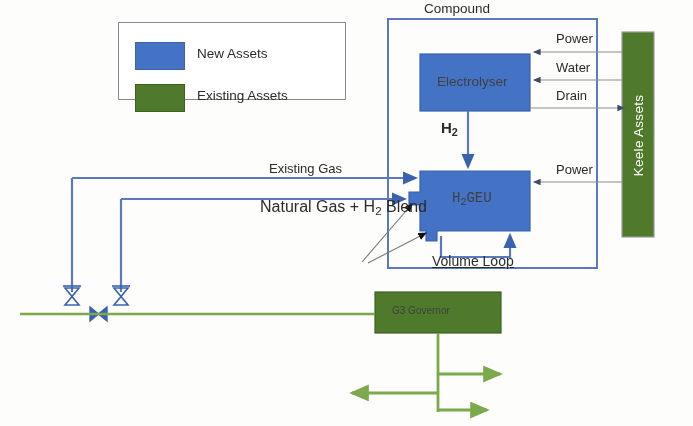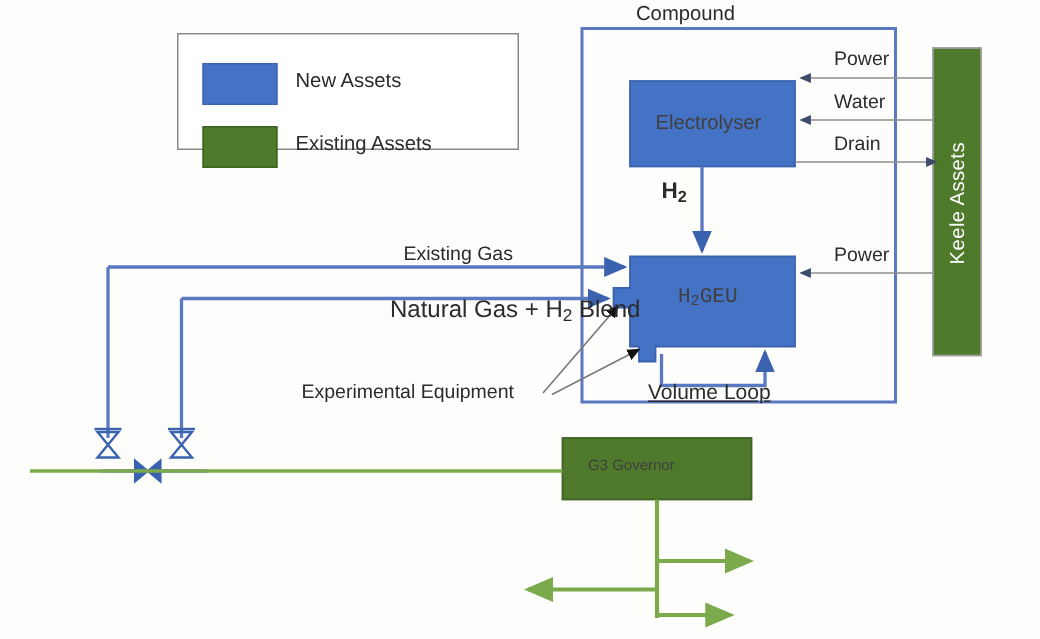--- a/index.html
+++ b/index.html
@@ -148,15 +148,14 @@
   </div>
 
   <div class="lbl" style="left:269px;top:162px;font-size:13px;">Existing Gas</div>
 
   <div class="lbl" style="left:228px;top:199px;font-size:16px;margin-left:32px;">
     <span>Natural Gas + H</span><span class="sub">2</span><span> Blend</span>
   </div>
 
   <div class="lbl" style="left:432px;top:254px;font-size:14px;text-decoration:underline;">Volume Loop</div>
 
-  <div class="lbl" style="left:201px;top:254px;font-size:13px;">Experimental Equipment</div>
 
 </div>
 
 </body></html>

